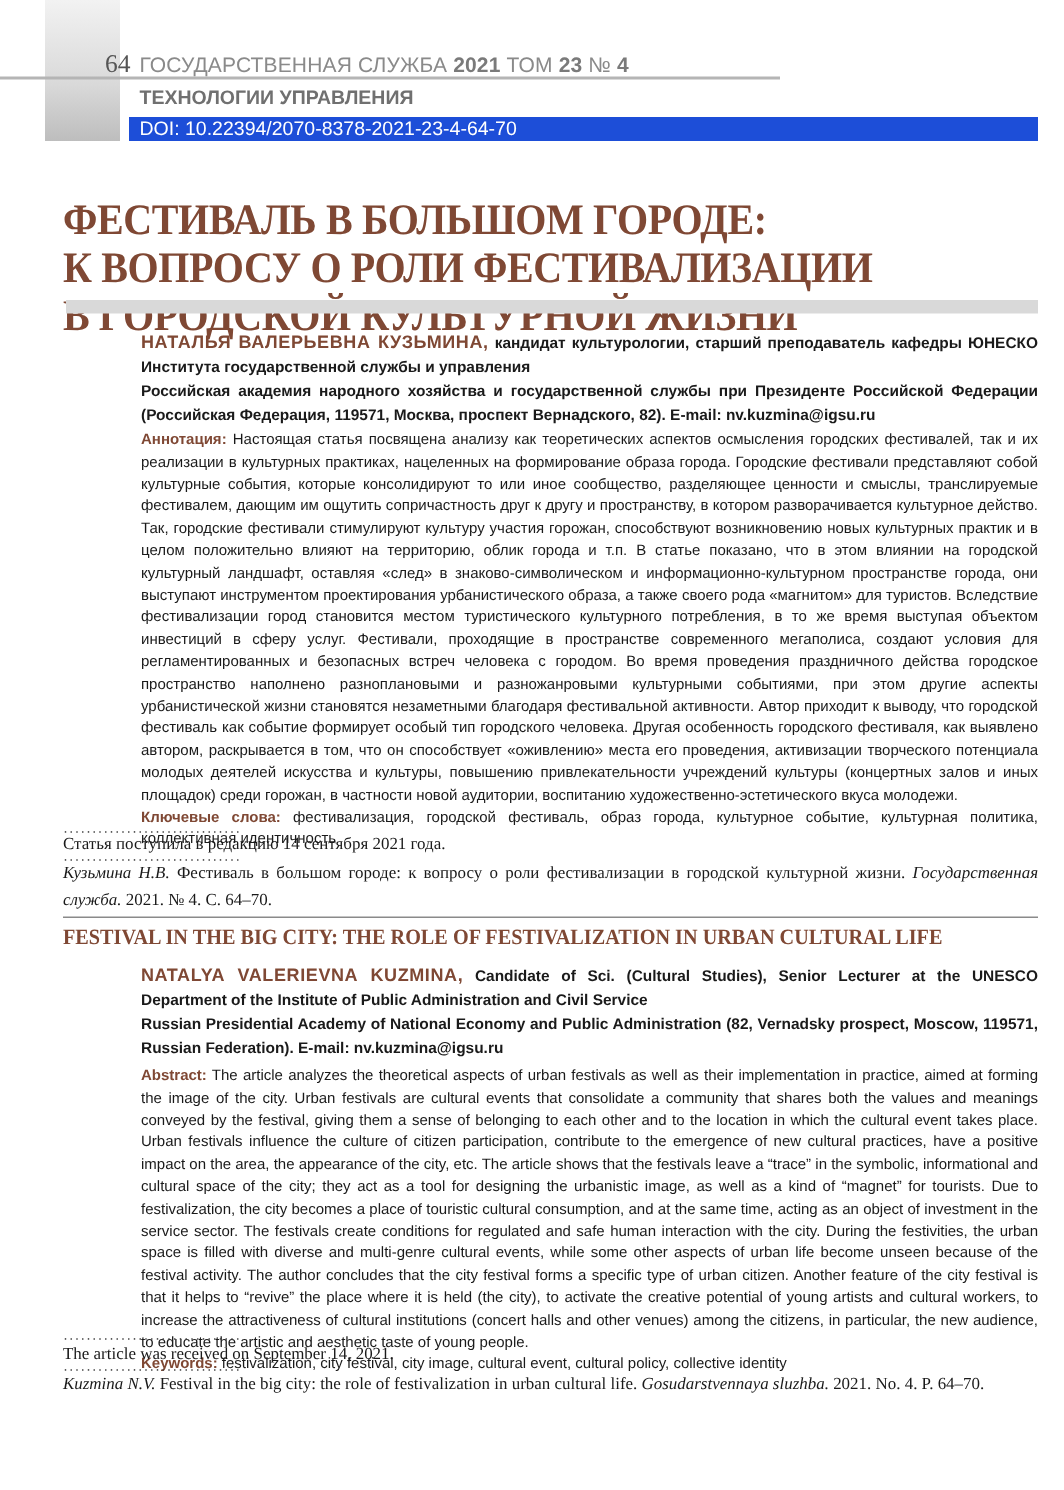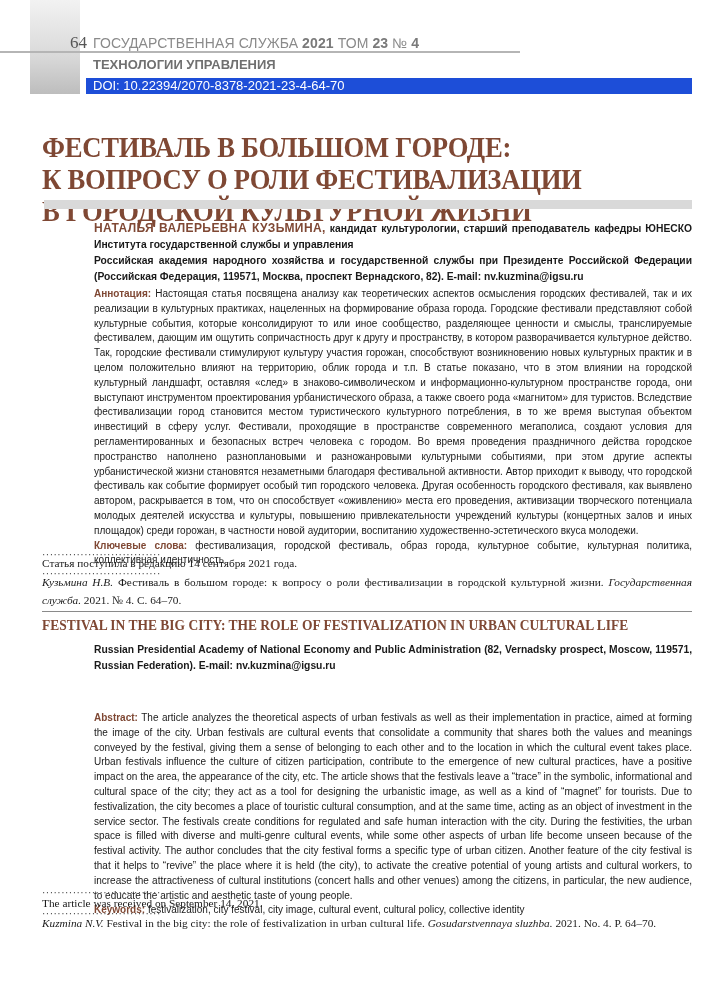--- a/index.html
+++ b/index.html
@@ -72,20 +72,21 @@
 
 <div class="dots" style="top:553px;">·······························</div>
 <div class="received" style="top: 557px;">Статья поступила в редакцию 14 сентября 2021 года.</div>
 <div class="dots" style="top:572px;">·······························</div>
 <div class="citation" style="top:573px;"><i>Кузьмина Н.В.</i><span> Фестиваль в большом городе: к вопросу о роли фестивализации в городской культурной жизни. </span><i>Государственная служба.</i><span> 2021. № 4. С. 64–70.</span></div>
 
 <div class="en-rule"></div>
 <div class="en-title">FESTIVAL IN THE BIG CITY: THE ROLE OF FESTIVALIZATION IN URBAN CULTURAL LIFE</div>
 
 <div class="author-block" style="top:642px;">
+  <div><span class="author-name">NATALYA VALERIEVNA KUZMINA,</span><span> Candidate of Sci. (Cultural Studies), Senior Lecturer at the UNESCO Department of the Institute of Public Administration and Civil Service</span></div>
   <div>Russian Presidential Academy of National Economy and Public Administration (82, Vernadsky prospect, Moscow, 119571, Russian Federation). E-mail: nv.kuzmina@igsu.ru</div>
 </div>
 
 <div class="abstract-block" style="top:711px;">
   <div><span class="accent-label">Abstract:</span><span> The article analyzes the theoretical aspects of urban festivals as well as their implementation in practice, aimed at forming the image of the city. Urban festivals are cultural events that consolidate a community that shares both the values and meanings conveyed by the festival, giving them a sense of belonging to each other and to the location in which the cultural event takes place. Urban festivals influence the culture of citizen participation, contribute to the emergence of new cultural practices, have a positive impact on the area, the appearance of the city, etc. The article shows that the festivals leave a “trace” in the symbolic, informational and cultural space of the city; they act as a tool for designing the urbanistic image, as well as a kind of “magnet” for tourists. Due to festivalization, the city becomes a place of touristic cultural consumption, and at the same time, acting as an object of investment in the service sector. The festivals create conditions for regulated and safe human interaction with the city. During the festivities, the urban space is filled with diverse and multi-genre cultural events, while some other aspects of urban life become unseen because of the festival activity. The author concludes that the city festival forms a specific type of urban citizen. Another feature of the city festival is that it helps to “revive” the place where it is held (the city), to activate the creative potential of young artists and cultural workers, to increase the attractiveness of cultural institutions (concert halls and other venues) among the citizens, in particular, the new audience, to educate the artistic and aesthetic taste of young people.</span></div>
   <div><span class="accent-label">Keywords:</span><span> festivalization, city festival, city image, cultural event, cultural policy, collective identity</span></div>
 </div>
 
 <div class="dots" style="top:891px;">·······························</div>
 <div class="received" style="top: 897px;">The article was received on September 14, 2021.</div>

